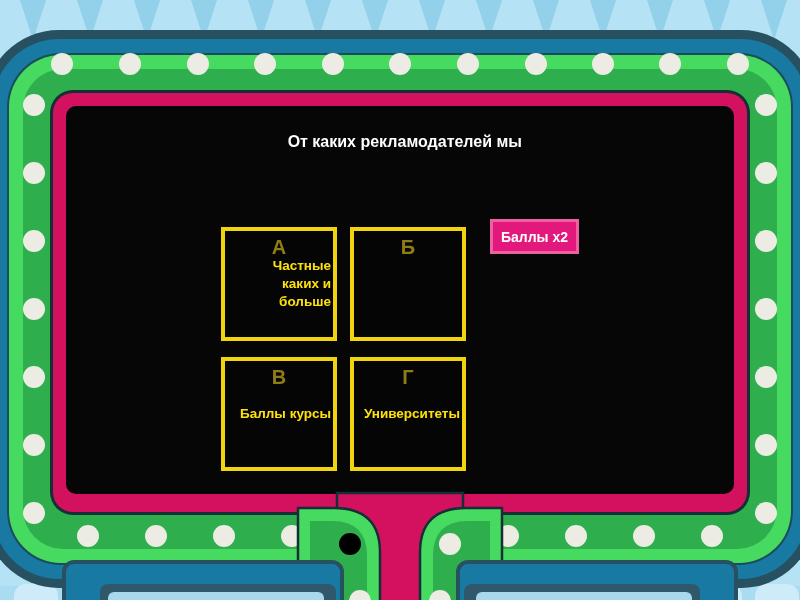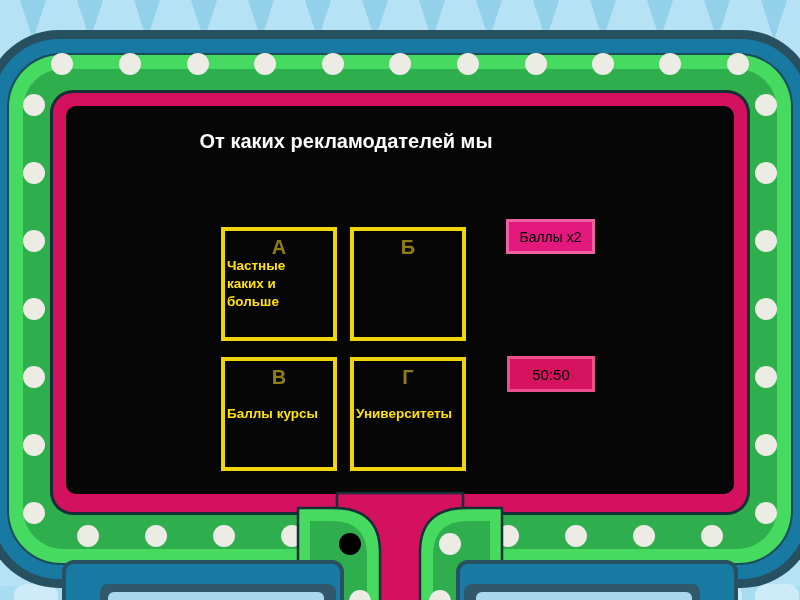--- a/index.html
+++ b/index.html
@@ -28,36 +28,36 @@
   .desk.left{left:62px;}
   .desk.right{left:456px;}
   .desk-inner{position:absolute;top:20px;bottom:-4px;background:#30586a;border-radius:8px 8px 0 0;}
   .desk.left  .desk-inner{left:34px;right:4px;}
   .desk.right .desk-inner{left:4px;right:34px;}
   .desk-glass{position:absolute;top:8px;bottom:-4px;background:#a9d8ec;border-radius:6px 6px 0 0;}
   .desk.left  .desk-glass{left:8px;right:12px;}
   .desk.right .desk-glass{left:12px;right:8px;}
 
   
-  .question{position:absolute;left:170px;top:131px;width:352px;text-align:center;
-    color:#ffffff;font-weight:bold;font-size:20px;line-height:21px;}
+  .question{position:absolute;left:170px;top:131px;width:352px;text-align:right;
+    color:#ffffff;font-weight:bold;font-size:16px;line-height:21px;}
   .answer-box{position:absolute;width:116px;height:114px;background:#050505;border:4px solid #f0d40c;
     box-sizing:border-box;cursor:pointer;}
   .answer-box .letter{position:absolute;top:5px;left:0;right:0;text-align:center;
     color:#8e7d15;font-weight:bold;font-size:20px;}
   .answer-box .ans-text{position:absolute;top:50%;left:2px;right:2px;transform:translateY(-50%);
-    text-align:left;color:#ffe10a;font-weight:bold;font-size:13.5px;line-height:18px;}
+    text-align:right;color:#ffe10a;font-weight:bold;font-size:13.5px;line-height:18px;}
   .ans-line:empty{display:none;}
   .pos-a{left:221px;top:227px;}
   .pos-b{left:350px;top:227px;}
   .pos-c{left:221px;top:357px;}
   .pos-d{left:350px;top:357px;}
 
-  .lifeline{position:absolute;color:#000000;font-weight:normal;font-size:14px;
-    display:flex;align-items:center;justify-content:center;box-sizing:border-box;cursor:pointer;margin-left:16px;}
+  .lifeline{position:absolute;color:#ffffff;font-weight:bold;font-size:14px;
+    display:flex;align-items:center;justify-content:center;box-sizing:border-box;cursor:pointer;}
   .lifeline.double{left:490px;top:219px;width:89px;height:35px;background:#e2187c;border:3px solid #ee61a0;}
   .lifeline.fifty {left:491px;top:356px;width:88px;height:36px;background:#d5135f;border:3px solid #ea4f8e;font-size:15px;}
 </style>
 </head>
 <body>
 
 <div class="stage">
 
   <div id="bg-pattern">
       <div class="bg-floor"></div>
@@ -181,15 +181,14 @@
   </div>
   <div class="answer-box pos-d">
     <div class="letter">Г</div>
     <div class="ans-text">
       <div class="ans-line">Университеты</div>
 
     </div>
   </div>
 
   <div class="lifeline double">Баллы x2</div>
-  <div class="lifeline fifty">50:50</div>
 
 </div>
 
 </body></html>

